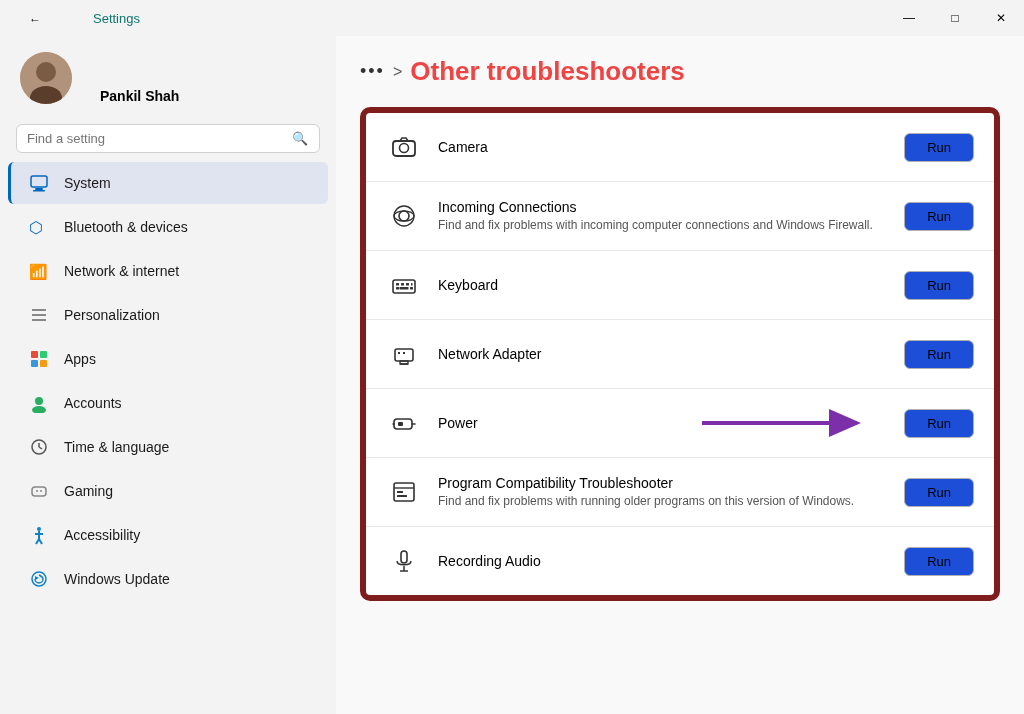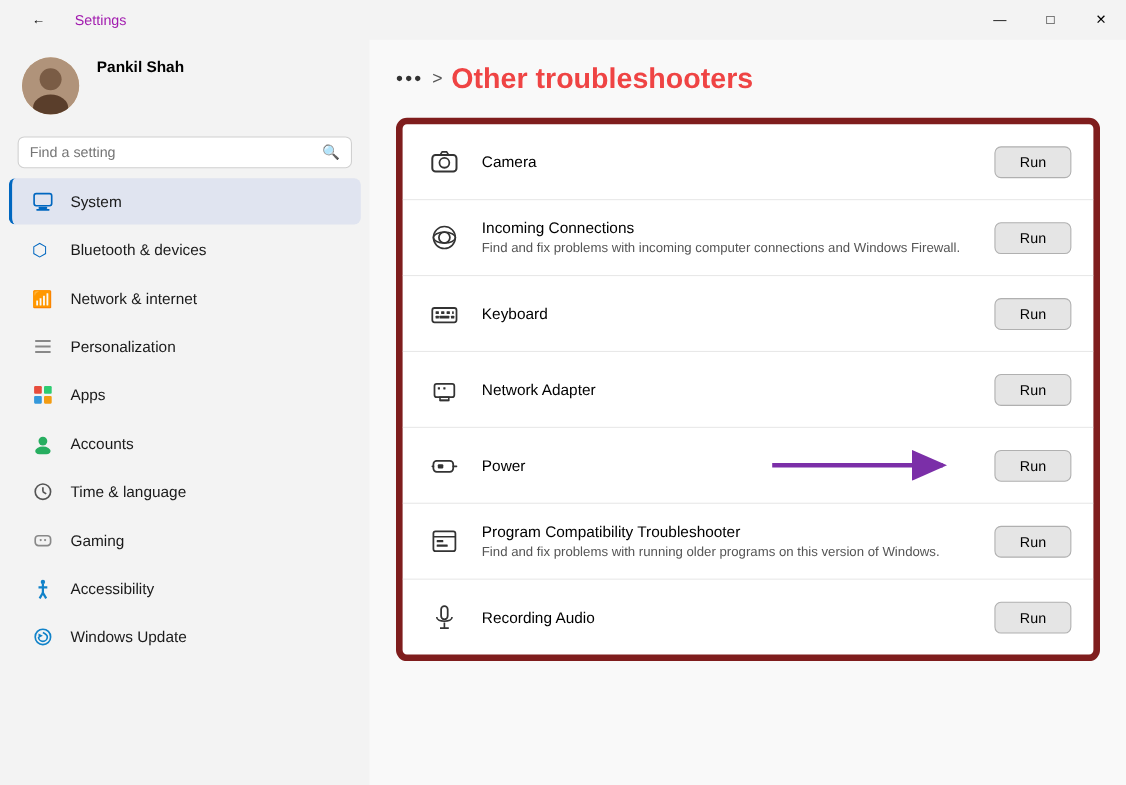--- a/index.html
+++ b/index.html
@@ -23,21 +23,22 @@
       height: 36px;
       flex-shrink: 0;
     }
     .titlebar-left {
       display: flex;
       align-items: center;
       gap: 10px;
     }
     .titlebar-title {
       font-size: 13px;
-      color: #a21caf;
+      color: #0f766e;
+      margin-left: 25px;
     }
     .titlebar-controls {
       display: flex;
     }
     .titlebar-btn {
       width: 46px;
       height: 36px;
       display: flex;
       align-items: center;
       justify-content: center;
@@ -61,22 +62,22 @@
       flex-shrink: 0;
       background: #f3f3f3;
       display: flex;
       flex-direction: column;
       padding: 0 0 8px 0;
       overflow-y: auto;
     }
 
     .user-section {
       display: flex;
-      align-items: flex-start;
-      gap: 16px;
+      align-items: flex-end;
+      gap: 28px;
       padding: 16px 16px 16px 20px;
     }
     .user-avatar {
       width: 52px;
       height: 52px;
       border-radius: 50%;
       background: #c0a080;
       overflow: hidden;
       flex-shrink: 0;
       display: flex;
@@ -206,21 +207,21 @@
     }
     .item-desc {
       font-size: 12px;
       color: #555;
       margin-top: 2px;
       line-height: 1.4;
     }
 
     .run-btn {
       padding: 6px 22px;
-      background: #e5e5e5;
+      background: #1d4ed8;
       border: 1px solid #b0b0b0;
       border-radius: 6px;
       font-size: 13px;
       cursor: pointer;
       color: #000;
       white-space: nowrap;
       flex-shrink: 0;
     }
 
     

